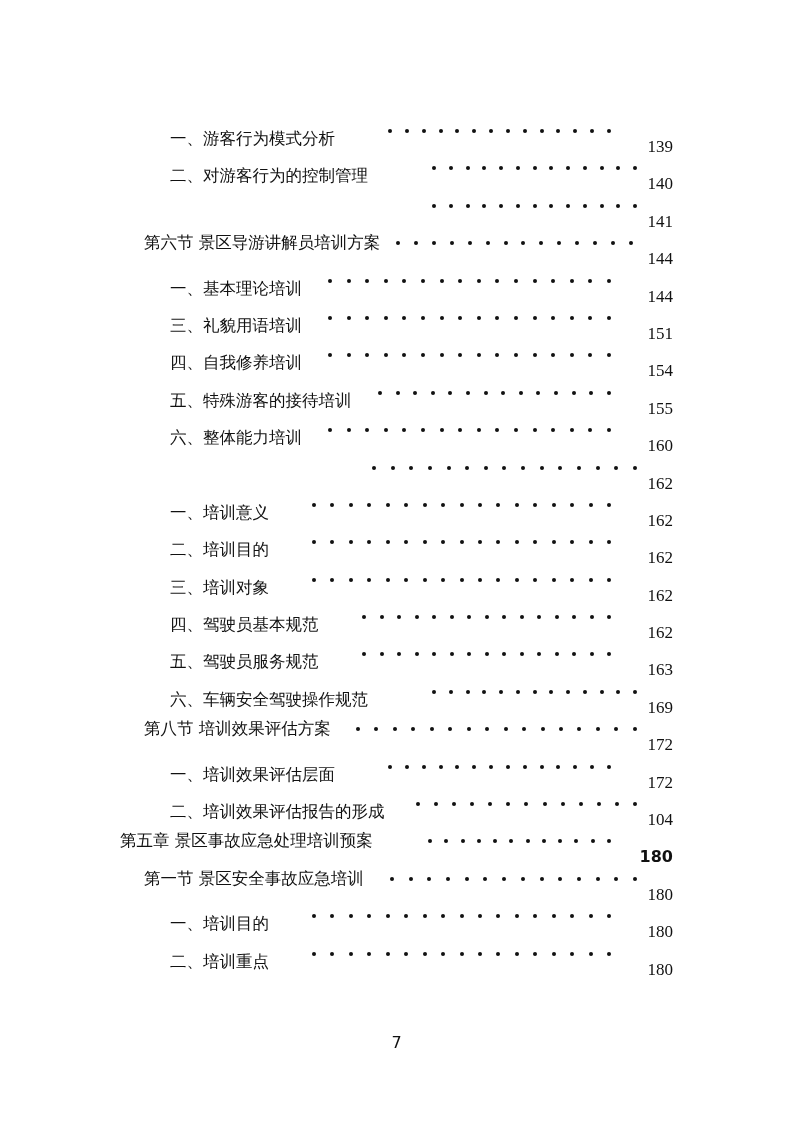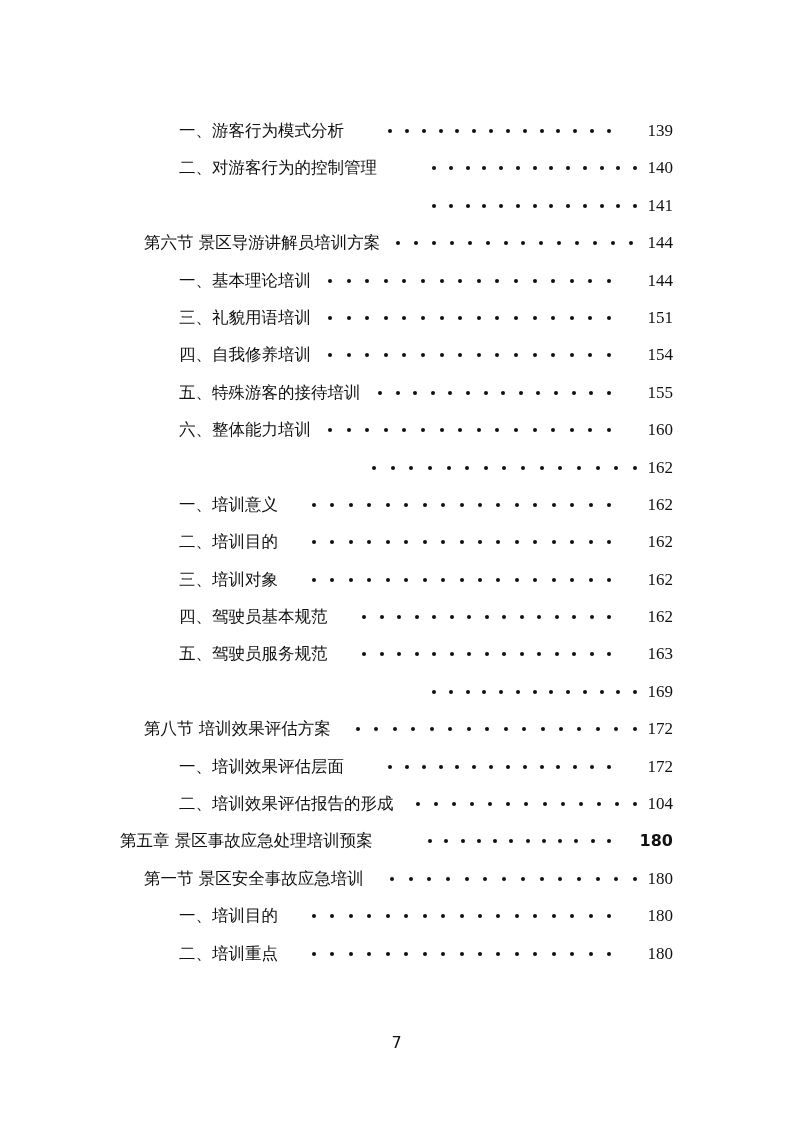--- a/index.html
+++ b/index.html
@@ -1,22 +1,22 @@
 <!DOCTYPE html>
 <html><head>
 <meta charset="utf-8">
 <style>
   html, body { margin: 0; padding: 0; background: #ffffff; }
   body { width: 793px; height: 1122px; position: relative; overflow: hidden;
          font-family: "DejaVu Serif", "Liberation Serif", serif; color: #111; }
   .toc { position: absolute; left: 0; top: 116px; width: 793px; }
   .row { position: relative; height: 37.4px; line-height: 30px; font-size: 16.5px; white-space: nowrap; }
   .row .title { position: absolute; top: 0; }
-  .row .page { position: absolute; top: 0; right: 120px; text-align: right; font-family: "Liberation Serif", "DejaVu Serif", serif; font-size: 17px; margin-left: 42px; }
-  .lvl-item .title { left: 179px; }
+  .row .page { position: absolute; top: 16px; right: 120px; text-align: right; font-family: "Liberation Serif", "DejaVu Serif", serif; font-size: 17px; margin-left: 42px; }
+  .lvl-item .title { left: 170px; margin-top: 8px; }
   .lvl-section .title { left: 144px; }
   .lvl-chapter .title { left: 120px; font-weight: normal; font-family: "DejaVu Sans", "Liberation Sans", sans-serif; }
   .lvl-chapter .page { font-weight: bold; font-family: "DejaVu Sans", "Liberation Sans", sans-serif; font-size: 16px; }
   .dot-leader { position: absolute; top: 0; height: 30px; right: 153px; display: flex; justify-content: space-between; align-items: center; }
   .dot { width: 4px; height: 4px; border-radius: 50%; background: #111; flex: 0 0 auto; }
   .page-number { position: absolute; top: 1033px; left: 0; width: 793px; text-align: center;
                  font-family: "DejaVu Sans", "Liberation Sans", sans-serif; font-size: 16px; color: #111; }
 </style>
 </head>
 <body>
@@ -332,20 +332,21 @@
         <span class="dot"></span>
         <span class="dot"></span>
         <span class="dot"></span>
         <span class="dot"></span>
         <span class="dot"></span>
         <span class="dot"></span>
       </div>
       <span class="page">163</span>
     </div>
     <div class="row lvl-item">
+      <span class="title">六、车辆安全驾驶操作规范</span>
       <div class="dot-leader" style="left: 432px; right: auto; width: 205px;">
         <span class="dot"></span>
         <span class="dot"></span>
         <span class="dot"></span>
         <span class="dot"></span>
         <span class="dot"></span>
         <span class="dot"></span>
         <span class="dot"></span>
         <span class="dot"></span>
         <span class="dot"></span>

